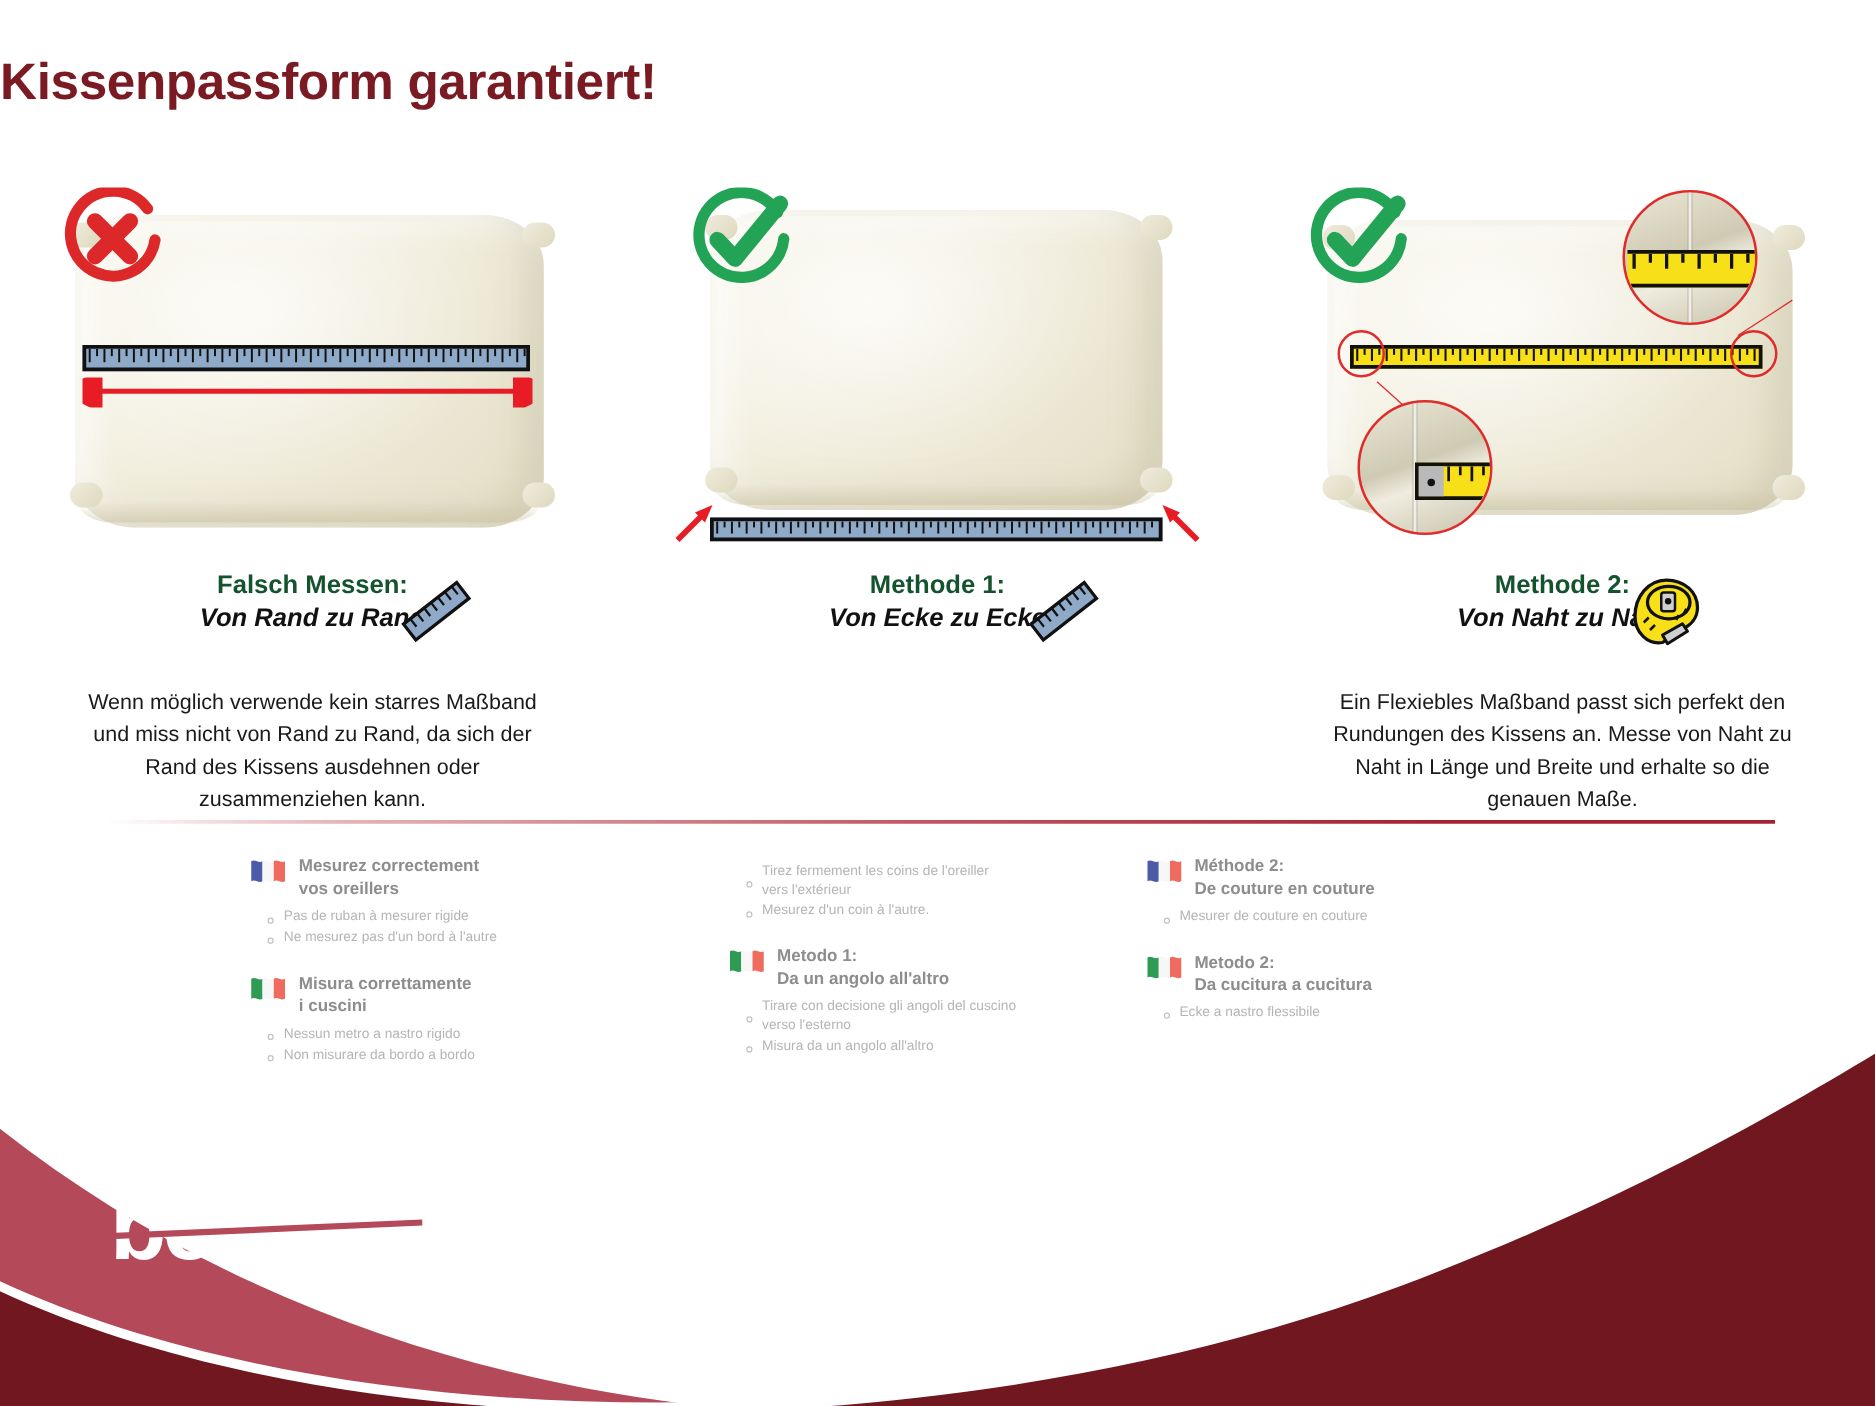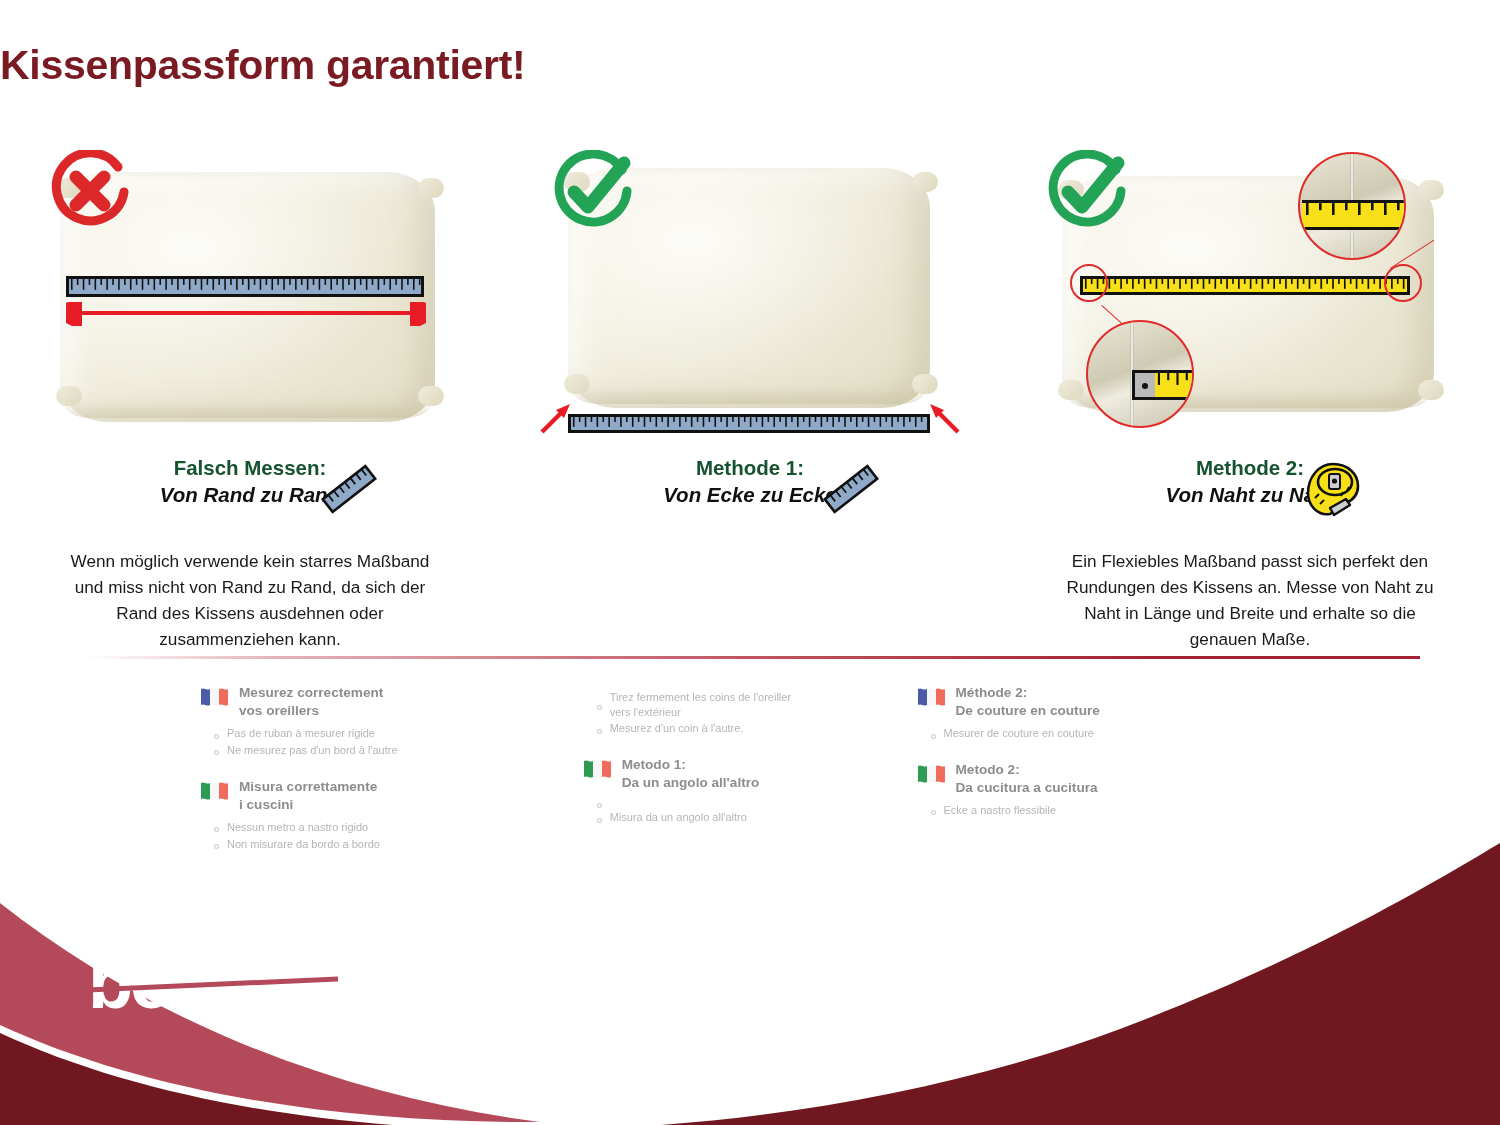--- a/index.html
+++ b/index.html
@@ -622,20 +622,21 @@
           <path d="M19,3 C22,1 25,5 28,3 L28,19 C25,21 22,17 19,19 Z" fill="#ef6b5e"></path>
         </svg>
         <div class="ml-title">
           <div>Metodo 1:</div>
           <div>Da un angolo all'altro</div>
         </div>
       </div>
       <div class="ml-list">
         <div class="ml-li">
             <span class="dot"></span>
+            <span style="max-width:215px;display:inline-block;">Tirare con decisione gli angoli del cuscino verso l'esterno</span>
           </div>
         <div class="ml-li">
             <span class="dot"></span>
             <span>Misura da un angolo all'altro</span>
           </div>
       </div>
     </div>
   </div>
 
   <div class="ml-col c3">

